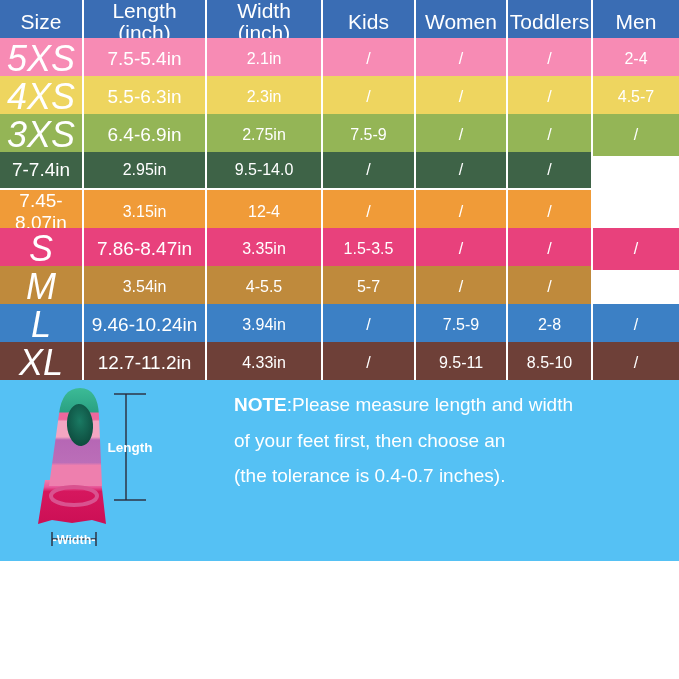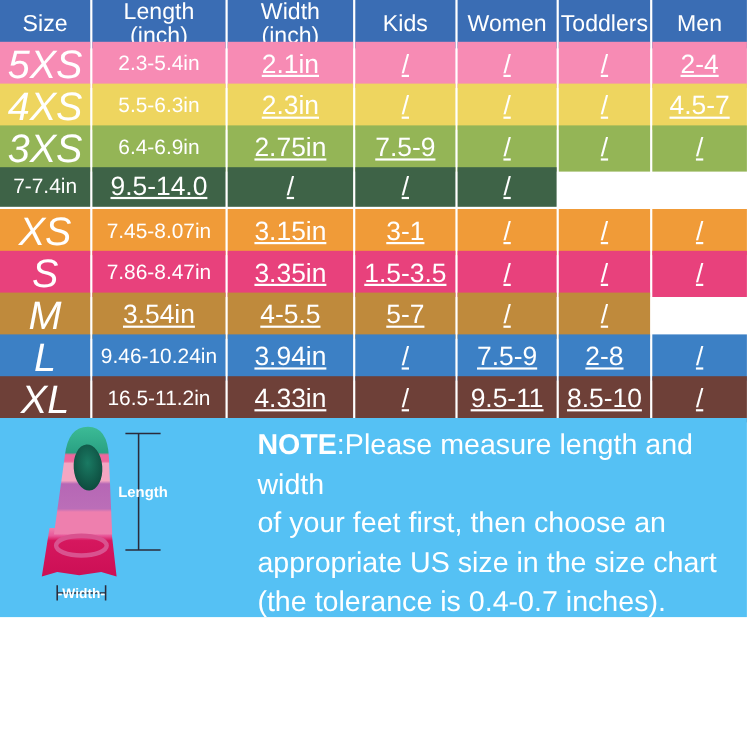--- a/index.html
+++ b/index.html
@@ -21,30 +21,30 @@
     background:var(--bg,#ccc);
     display:flex;align-items:center;justify-content:center;
     color:#ffffff;
     text-align:center;
   }
   .header-row > div{
     font-size:21px;line-height:22px;white-space:pre-line;
   }
   .size-cell{font-size:36px;font-style:italic;}
   .len-cell{font-size:19px;}
-  .val-cell{font-size:24px;text-decoration:underline;}
+  .val-cell{font-size:16px;}
   .footer{
     position:relative;
     width:679px;height:181px;
     background:var(--bg,#55c1f4);
   }
   .fin-figure{position:absolute;left:16px;top:4px;}
   .note{
     position:absolute;left:234px;top:7px;
-    color:#ffffff;font-size:26px;line-height:35.5px;
+    color:#ffffff;font-size:19px;line-height:35.5px;
   }
   .note b{font-weight:bold;}
 </style>
 </head>
 <body>
 
 <div class="size-table">
 
   <div class="trow header-row" style="--bg: #3a6db4;">
     <div>Size</div>
@@ -53,21 +53,21 @@
     <div>Width
 (inch)</div>
     <div>Kids</div>
     <div>Women</div>
     <div>Toddlers</div>
     <div>Men</div>
   </div>
 
   <div class="trow" style="--bg: #f78bb4;">
     <div class="size-cell">5XS</div>
-    <div class="len-cell">2.3-5.4in</div>
+    <div class="len-cell">7.5-5.4in</div>
     <div class="val-cell">2.1in</div>
     <div class="val-cell">/</div>
     <div class="val-cell">/</div>
     <div class="val-cell">/</div>
     <div class="val-cell">2-4</div>
   </div>
 
   <div class="trow" style="--bg: #eed55f;">
     <div class="size-cell">4XS</div>
     <div class="len-cell">5.5-6.3in</div>
@@ -83,31 +83,31 @@
     <div class="len-cell">6.4-6.9in</div>
     <div class="val-cell">2.75in</div>
     <div class="val-cell">7.5-9</div>
     <div class="val-cell">/</div>
     <div class="val-cell">/</div>
     <div class="val-cell">/</div>
   </div>
 
   <div class="trow" style="--bg: #3e6347;">
     <div class="len-cell">7-7.4in</div>
+    <div class="val-cell">2.95in</div>
     <div class="val-cell">9.5-14.0</div>
     <div class="val-cell">/</div>
     <div class="val-cell">/</div>
     <div class="val-cell">/</div>
   </div>
 
   <div class="trow" style="--bg: #f09b38;">
-    <div class="size-cell">XS</div>
     <div class="len-cell">7.45-8.07in</div>
     <div class="val-cell">3.15in</div>
-    <div class="val-cell">3-1</div>
+    <div class="val-cell">12-4</div>
     <div class="val-cell">/</div>
     <div class="val-cell">/</div>
     <div class="val-cell">/</div>
   </div>
 
   <div class="trow" style="--bg: #e8417c;">
     <div class="size-cell">S</div>
     <div class="len-cell">7.86-8.47in</div>
     <div class="val-cell">3.35in</div>
     <div class="val-cell">1.5-3.5</div>
@@ -130,21 +130,21 @@
     <div class="len-cell">9.46-10.24in</div>
     <div class="val-cell">3.94in</div>
     <div class="val-cell">/</div>
     <div class="val-cell">7.5-9</div>
     <div class="val-cell">2-8</div>
     <div class="val-cell">/</div>
   </div>
 
   <div class="trow" style="--bg: #6e4038;">
     <div class="size-cell">XL</div>
-    <div class="len-cell">16.5-11.2in</div>
+    <div class="len-cell">12.7-11.2in</div>
     <div class="val-cell">4.33in</div>
     <div class="val-cell">/</div>
     <div class="val-cell">9.5-11</div>
     <div class="val-cell">8.5-10</div>
     <div class="val-cell">/</div>
   </div>
 
 </div>
 
 <div class="footer" style="--bg: #55c1f4;">
@@ -190,17 +190,16 @@
 
     <line x1="36" y1="148" x2="36" y2="162" stroke="#2b2b3a" stroke-width="1.4"></line>
     <line x1="36" y1="155" x2="80" y2="155" stroke="#2b2b3a" stroke-width="1.4"></line>
     <line x1="80" y1="148" x2="80" y2="162" stroke="#2b2b3a" stroke-width="1.4"></line>
     <text x="58" y="160" text-anchor="middle" fill="#ffffff" font-family="Liberation Sans, sans-serif" font-size="12.5" font-weight="bold">-Width-</text>
   </svg>
 
   <div class="note">
     <div><b>NOTE</b><span>:Please measure length and width</span></div>
     <div>of your feet first, then choose an</div>
-    <div>appropriate US size in the size chart</div>
     <div>(the tolerance is 0.4-0.7 inches).</div>
   </div>
 
 </div>
 
 </body></html>

